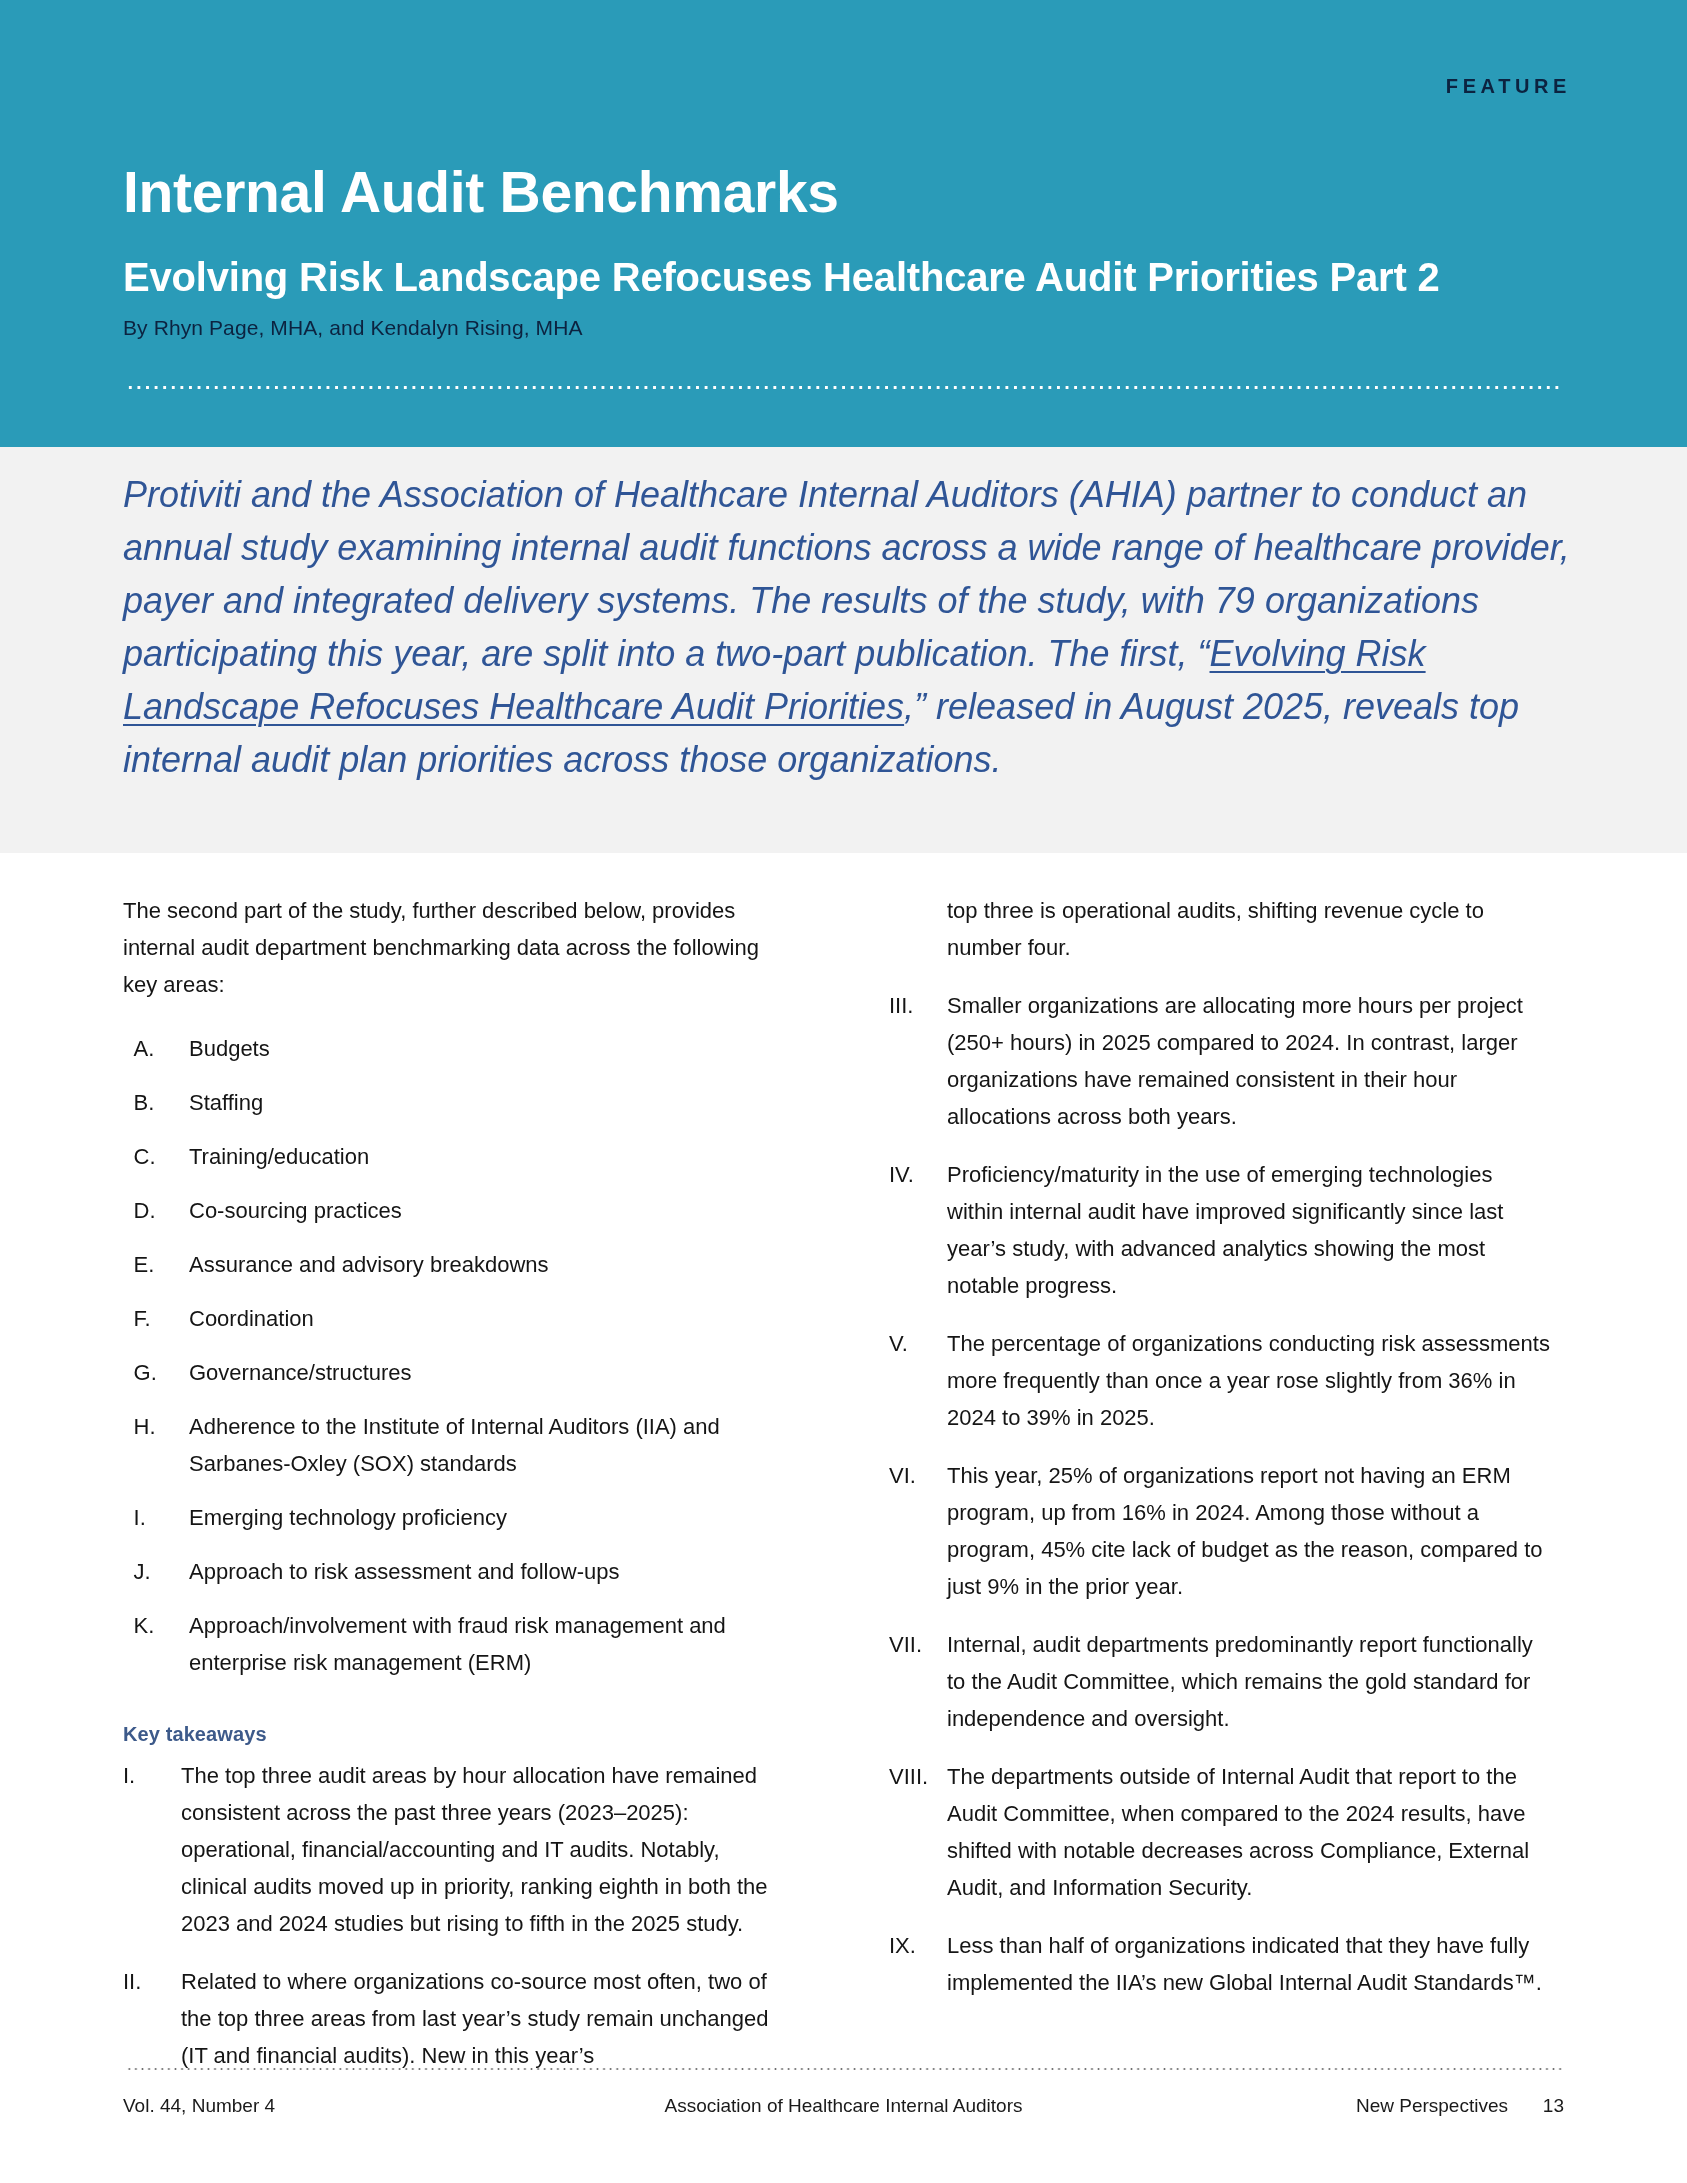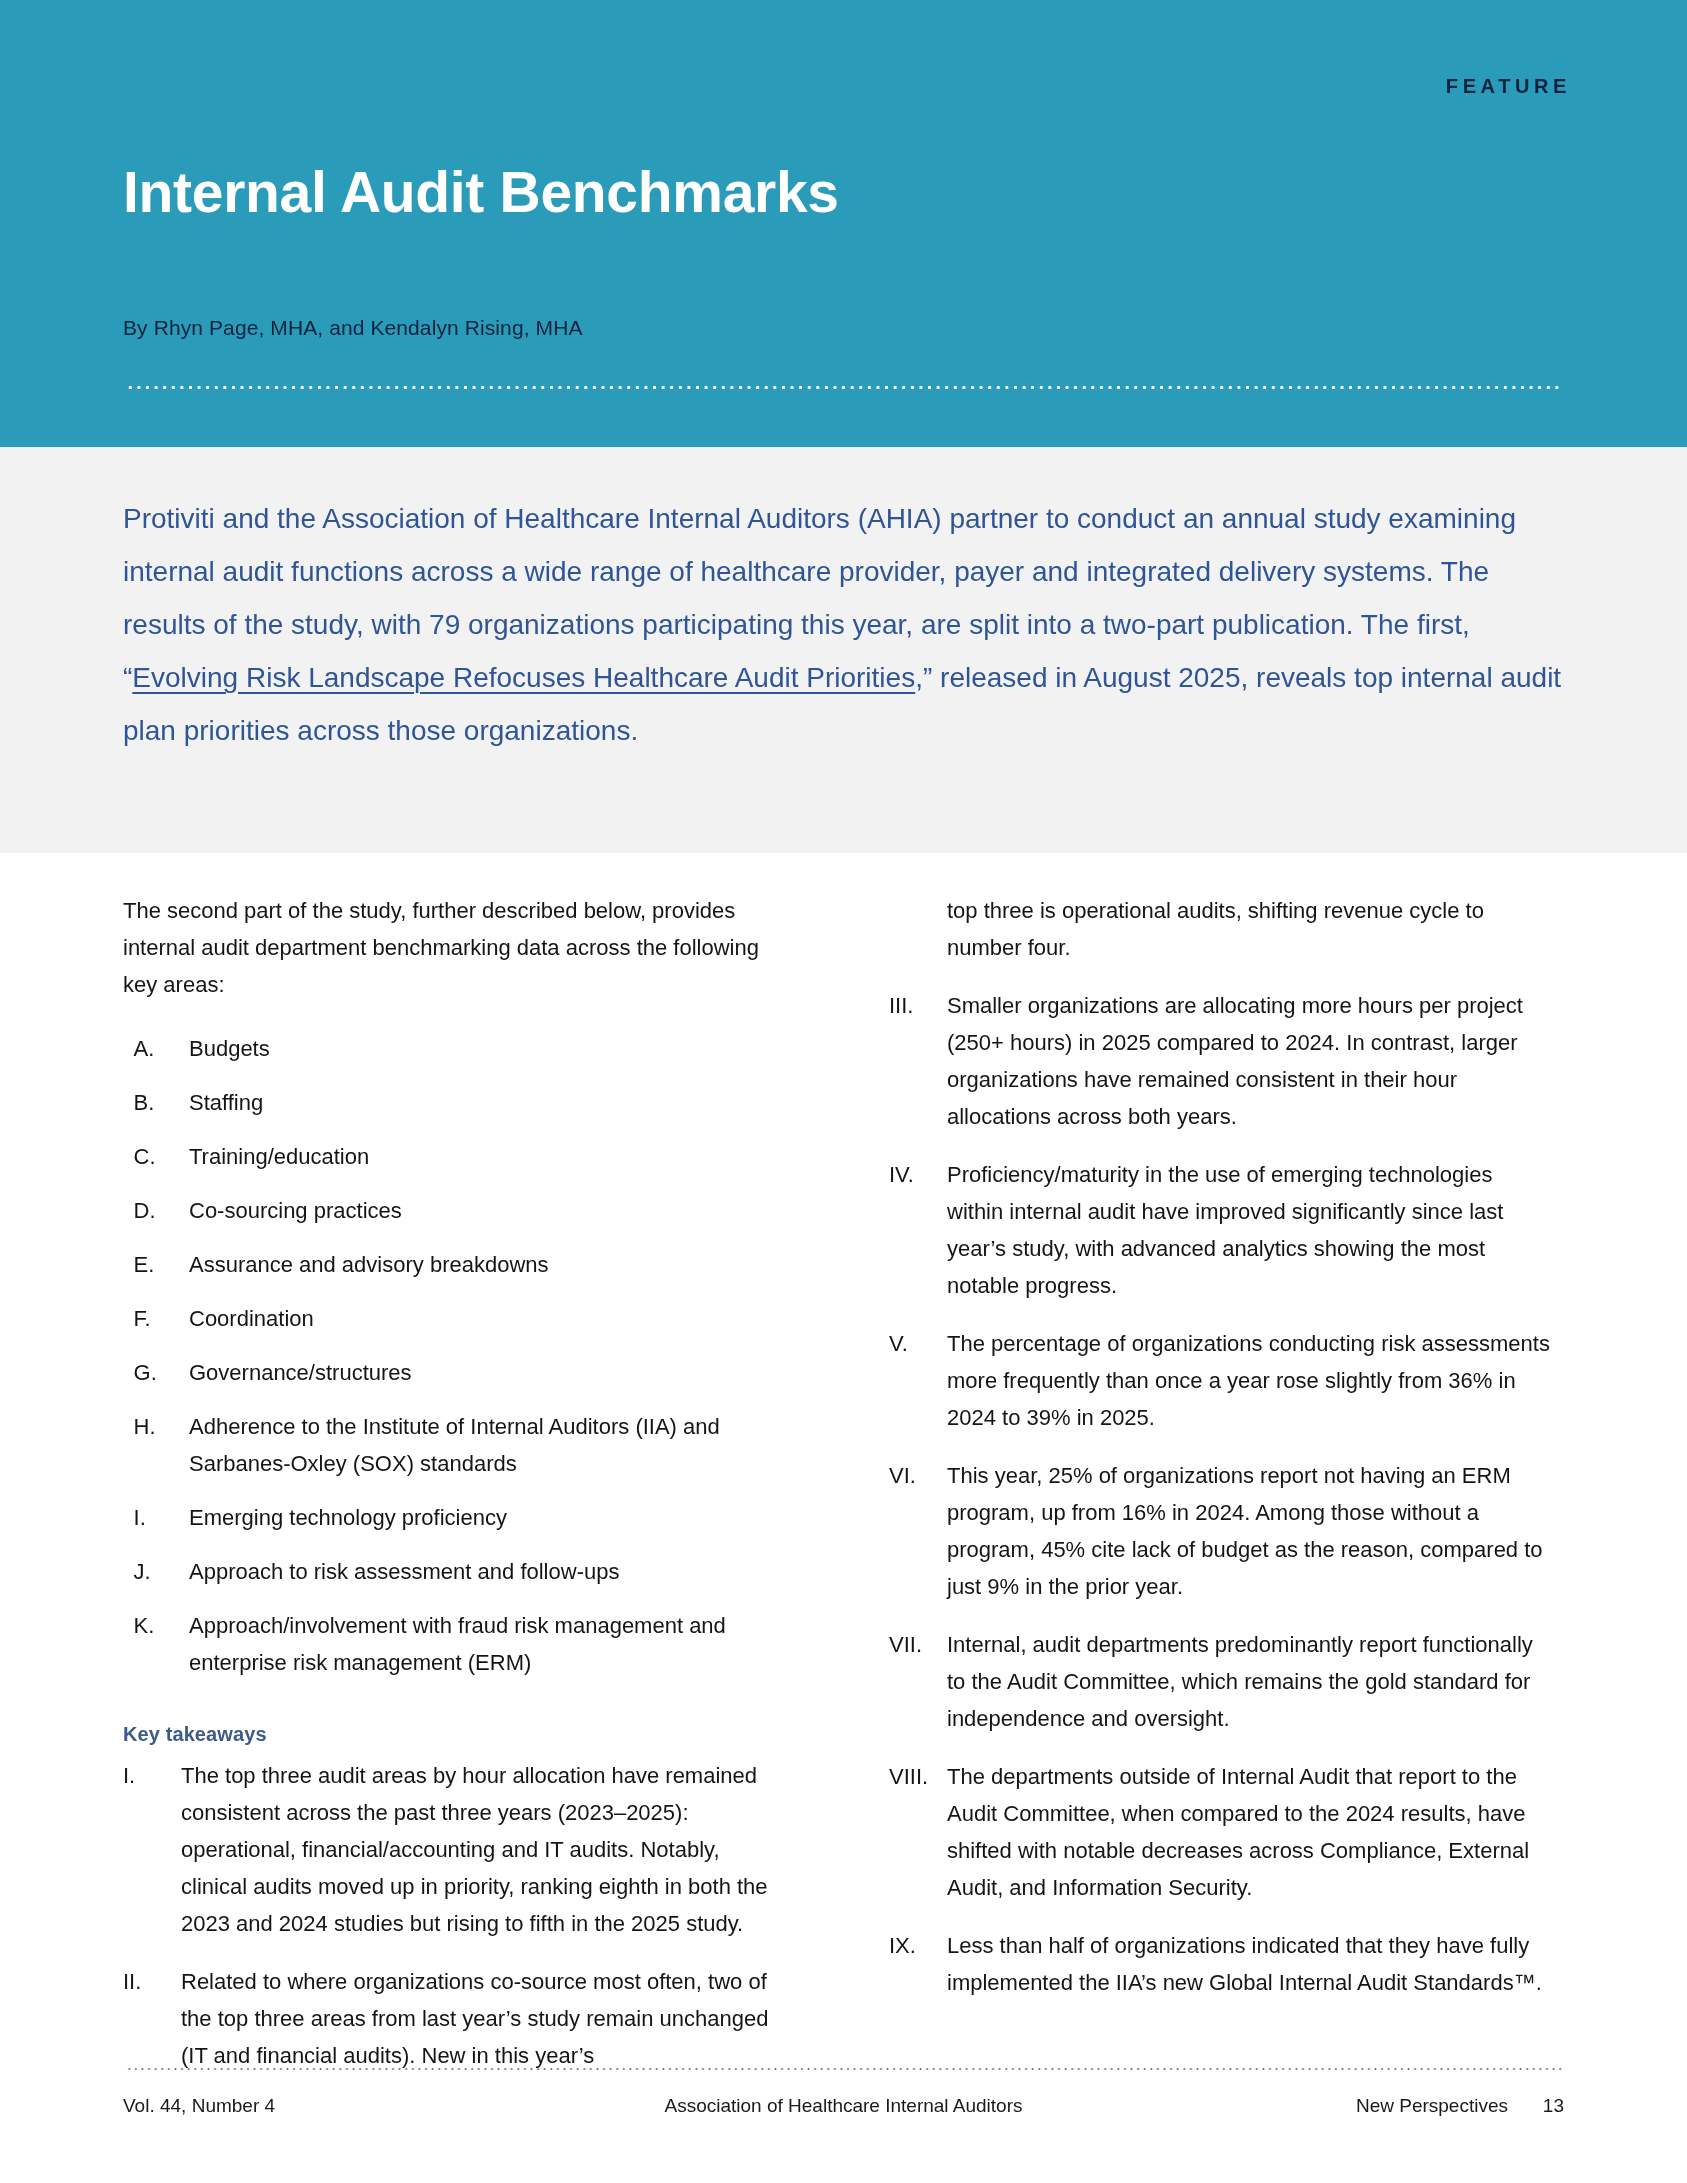--- a/index.html
+++ b/index.html
@@ -91,23 +91,24 @@
     position: absolute;
     left: 0;
     top: 447px;
     width: 1687px;
     height: 406px;
     background: #F2F2F2;
   }
   .intro-text {
     position: absolute;
     left: 123px;
-    top: 492px;
+    top: 468px;
     width: 1449px;
-    font-size: 28px;
+    font-size: 36px;
+    font-style: italic;
     font-weight: 400;
     color: #2F5596;
     line-height: 53px;
     letter-spacing: 0px;
   }
   .intro-text .lnk {
     text-decoration: underline;
     text-underline-offset: 4.6px;
     text-decoration-thickness: 2px;
     color: #2F5596;
@@ -209,20 +210,21 @@
   }
 </style>
 </head>
 <body>
 
 <div class="page">
 
   <div class="header-band">
     <div class="feature-kicker">FEATURE</div>
     <h1 class="main-title">Internal Audit Benchmarks</h1>
+    <h2 class="sub-title">Evolving Risk Landscape Refocuses Healthcare Audit Priorities Part 2</h2>
     <div class="byline">By Rhyn Page, MHA, and Kendalyn Rising, MHA</div>
     <div class="header-dots"></div>
   </div>
 
   <div class="intro-band"></div>
   <div class="intro-text"><span>Protiviti and the Association of Healthcare Internal Auditors (AHIA) partner to conduct an annual study examining internal audit functions across a wide range of healthcare provider, payer and integrated delivery systems. The results of the study, with 79 organizations participating this year, are split into a two-part publication. The first, “</span><a class="lnk" href="#">Evolving Risk Landscape Refocuses Healthcare Audit Priorities</a><span>,” released in August 2025, reveals top internal audit plan priorities across those organizations.</span></div>
 
   <div class="col col-left">
 
     <p class="para">The second part of the study, further described below, provides internal audit department benchmarking data across the following key areas:</p>

